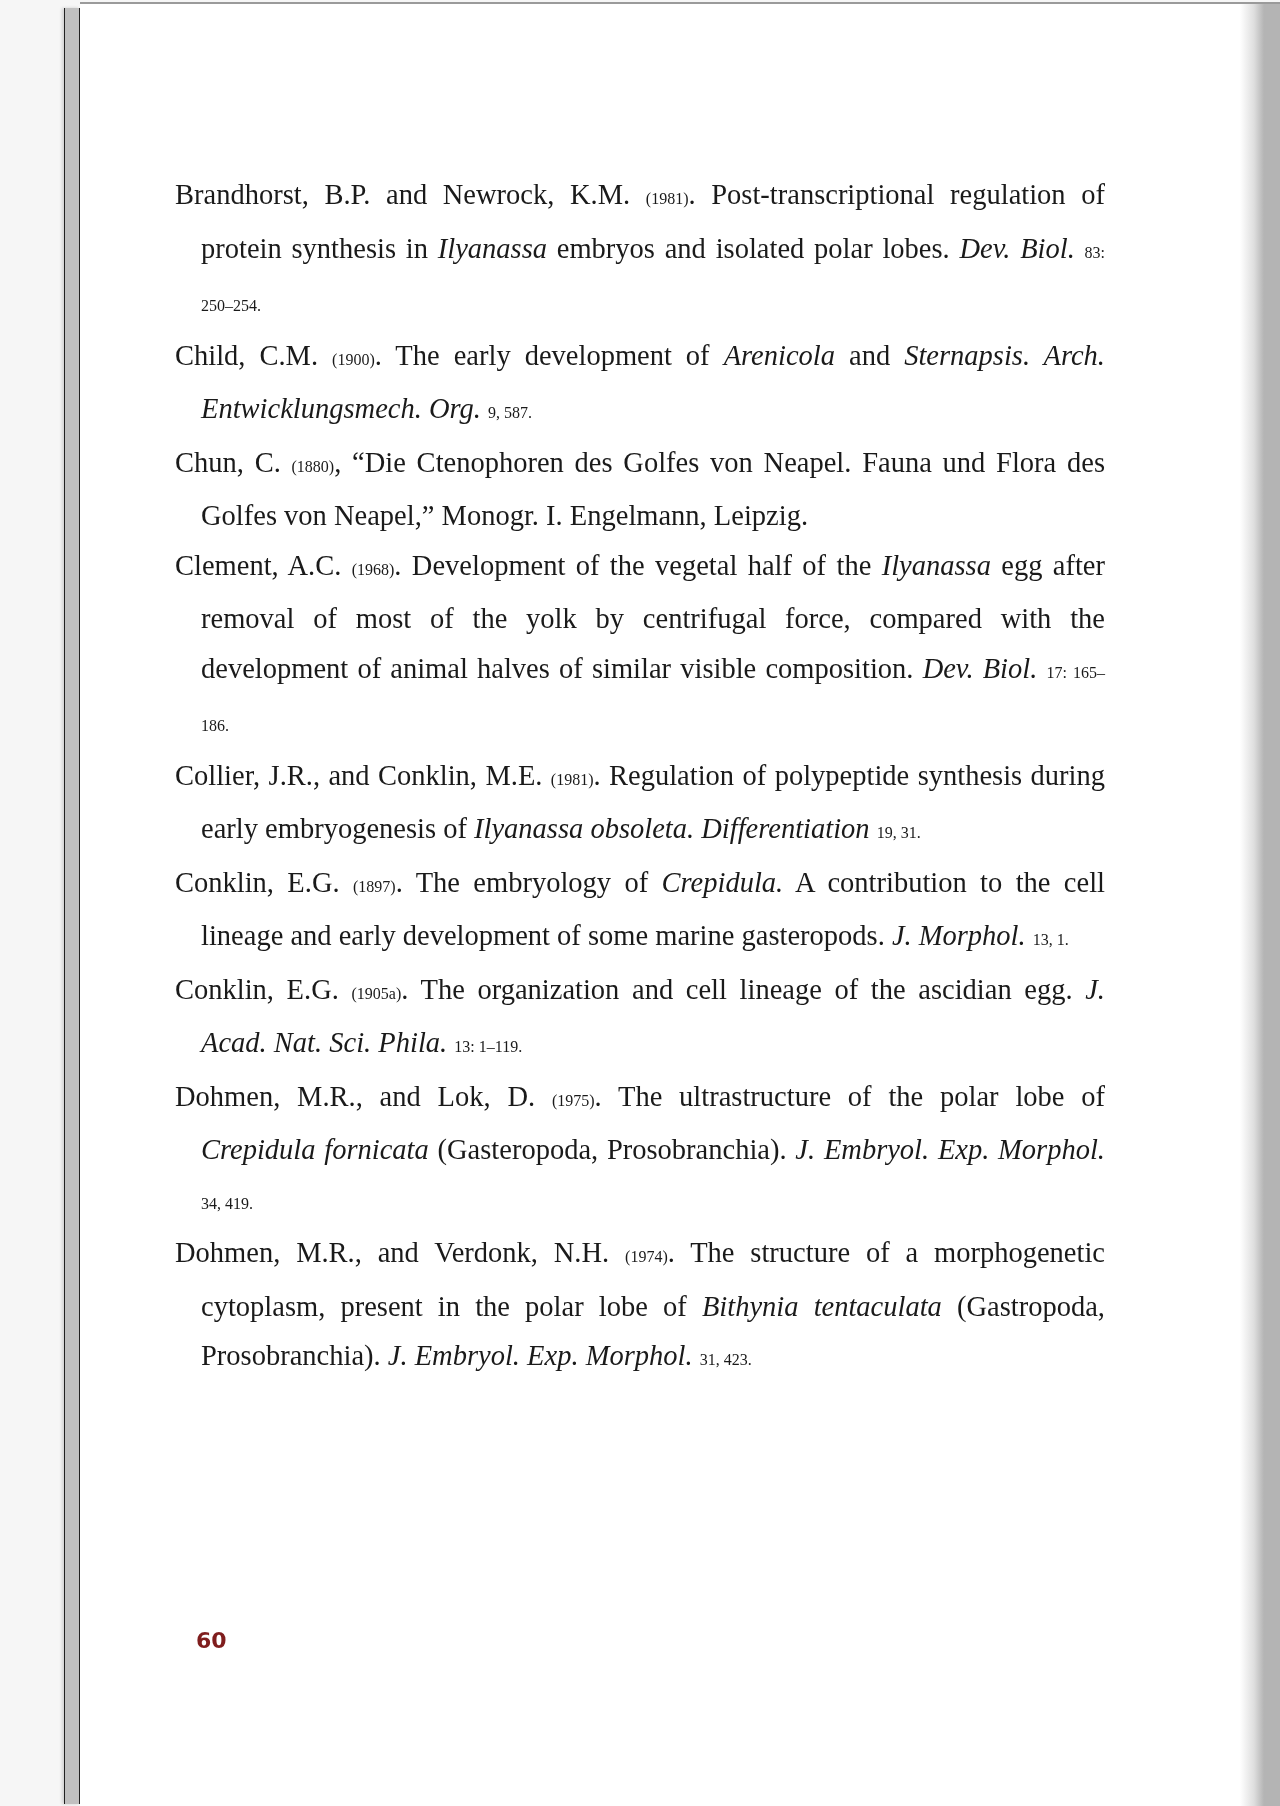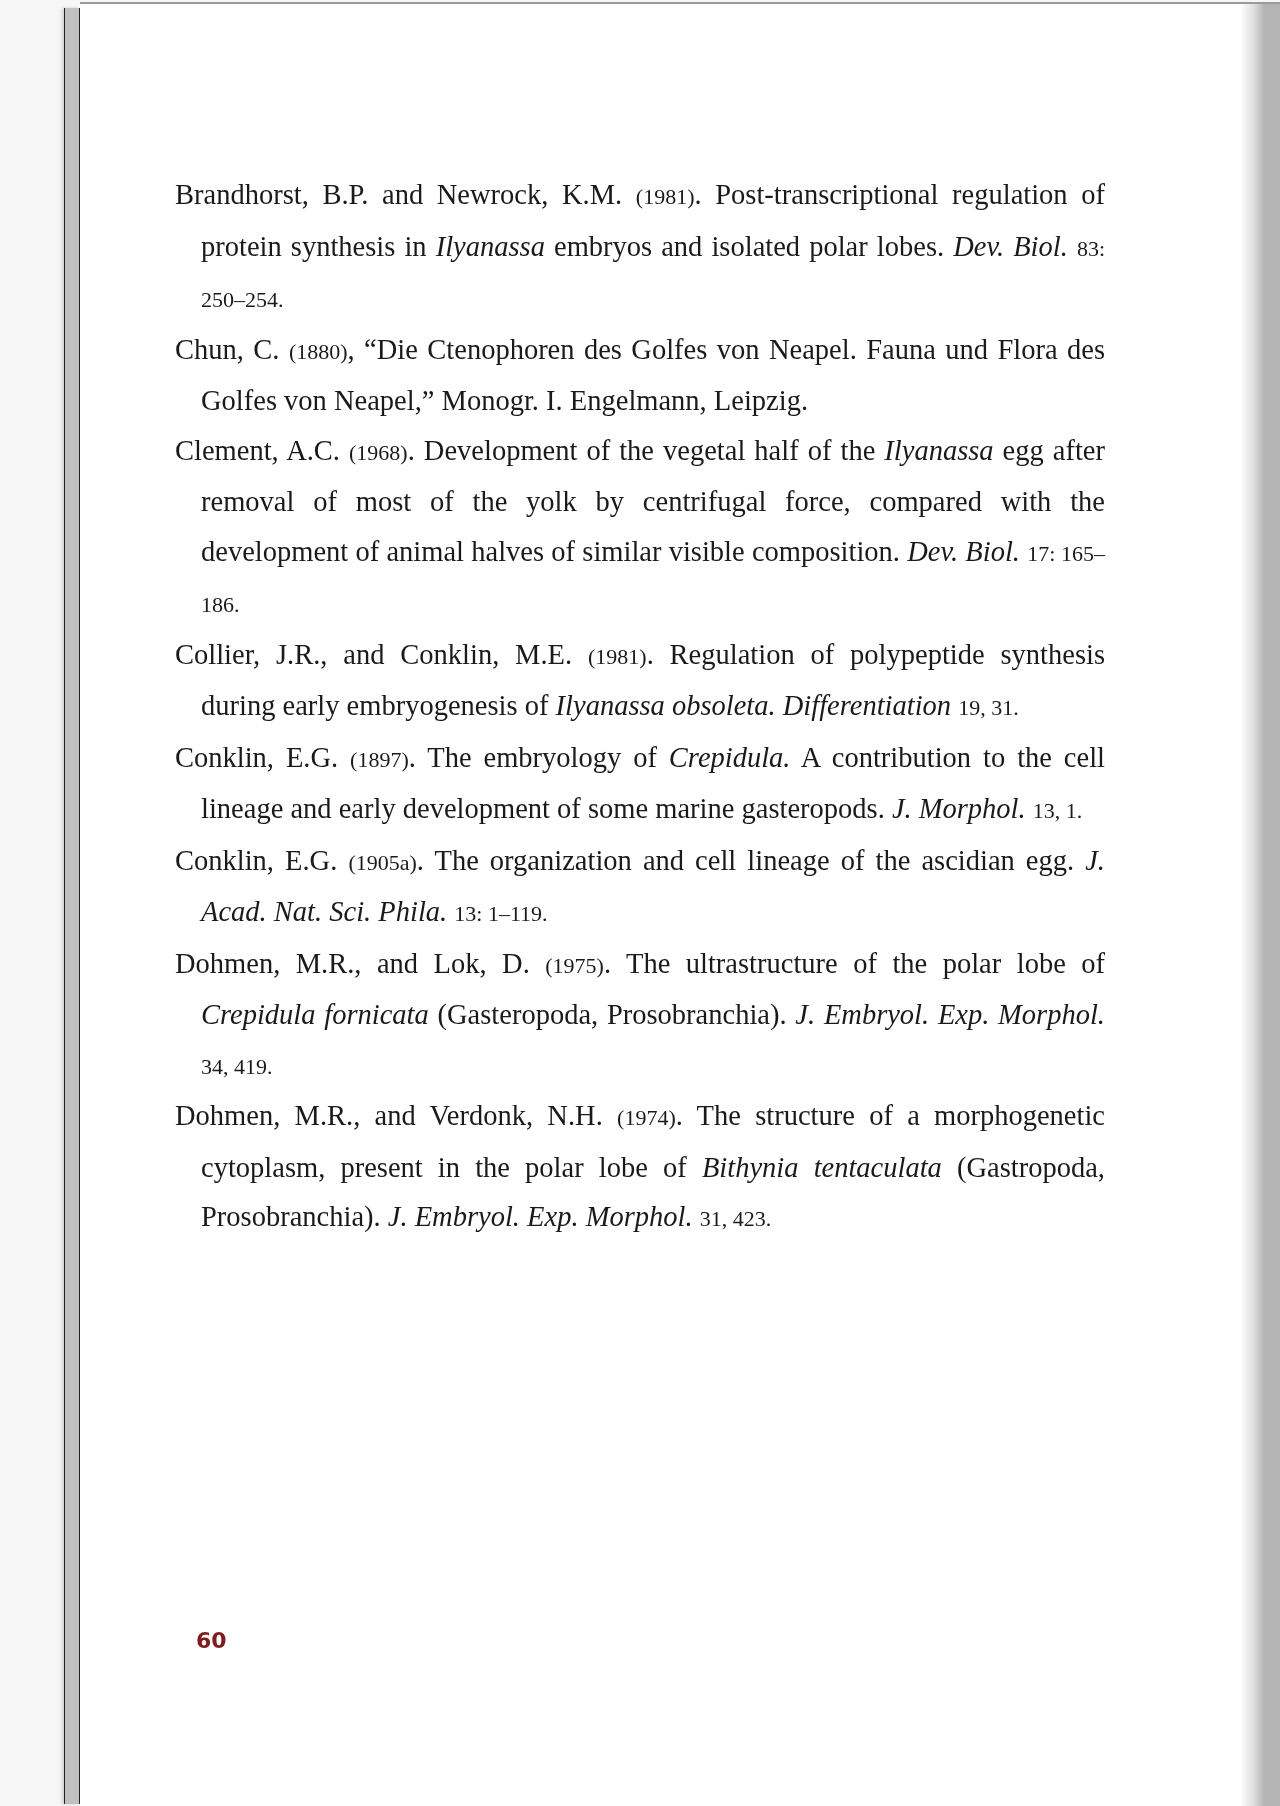--- a/index.html
+++ b/index.html
@@ -29,37 +29,38 @@
   .refs {
     position: absolute; left: 175px; top: 170px; width: 930px;
   }
   .ref {
     font-size: 28.5px; line-height: 49.5px;
     padding-left: 26px; text-indent: -26px;
     text-align: justify;
     margin: 0 0 0 0;
   }
   .ref i { font-style: italic; }
-  .ref .num { font-size: 22px; }
+  .ref .num { font-size: 16px; }
   .page-number {
     position: absolute; left: 196px; top: 1628px;
     font-family: "DejaVu Sans", sans-serif; font-weight: bold; font-size: 22px;
     color: #7f1d1d;
   }
 </style>
 </head>
 <body>
 
 <div class="book-edge"></div>
 <div class="page">
   <div class="page-right-shadow"></div>
 </div>
 
 <div class="refs" id="refs">
     <p class="ref"><span>Brandhorst, B.P. and Newrock, K.M. </span><span class="num">(1981)</span><span>. Post-transcriptional regulation of protein synthesis in </span><i>Ilyanassa</i><span> embryos and isolated polar lobes. </span><i>Dev. Biol.</i><span> </span><span class="num">83: 250–254.</span></p>
+    <p class="ref"><span>Child, C.M. </span><span class="num">(1900)</span><span>. The early development of </span><i>Arenicola</i><span> and </span><i>Ster­napsis. Arch. Entwicklungsmech. Org.</i><span> </span><span class="num">9, 587.</span></p>
     <p class="ref"><span>Chun, C. </span><span class="num">(1880)</span><span>, “Die Ctenophoren des Golfes von Neapel. Fauna und Flora des Golfes von Neapel,” Monogr. I. Engelmann, Leipzig.</span></p>
     <p class="ref"><span>Clement, A.C. </span><span class="num">(1968)</span><span>. Development of the vegetal half of the </span><i>Ilyanas­sa</i><span> egg after removal of most of the yolk by centrifugal force, compared with the development of animal halves of similar visible composition. </span><i>Dev. Biol.</i><span> </span><span class="num">17: 165–186.</span></p>
     <p class="ref"><span>Collier, J.R., and Conklin, M.E. </span><span class="num">(1981)</span><span>. Regulation of polypeptide synthesis during early embryogenesis of </span><i>Ilyanassa obsoleta. Differentiation</i><span> </span><span class="num">19, 31.</span></p>
     <p class="ref"><span>Conklin, E.G. </span><span class="num">(1897)</span><span>. The embryology of </span><i>Crepidula.</i><span> A contribution to the cell lineage and early development of some marine gaster­opods. </span><i>J. Morphol.</i><span> </span><span class="num">13, 1.</span></p>
     <p class="ref"><span>Conklin, E.G. </span><span class="num">(1905a)</span><span>. The organization and cell lineage of the ascidian egg. </span><i>J. Acad. Nat. Sci. Phila.</i><span> </span><span class="num">13: 1–119.</span></p>
     <p class="ref"><span>Dohmen, M.R., and Lok, D. </span><span class="num">(1975)</span><span>. The ultrastructure of the polar lobe of </span><i>Crepidula fornicata</i><span> (Gasteropoda, Prosobranchia). </span><i>J. Em­bryol. Exp. Morphol.</i><span> </span><span class="num">34, 419.</span></p>
     <p class="ref"><span>Dohmen, M.R., and Verdonk, N.H. </span><span class="num">(1974)</span><span>. The structure of a mor­phogenetic cytoplasm, present in the polar lobe of </span><i>Bithynia tentaculata</i><span> (Gastropoda, Prosobranchia). </span><i>J. Embryol. Exp. Mor­phol.</i><span> </span><span class="num">31, 423.</span></p>
   </div>
 
 <div class="page-number">60</div>

